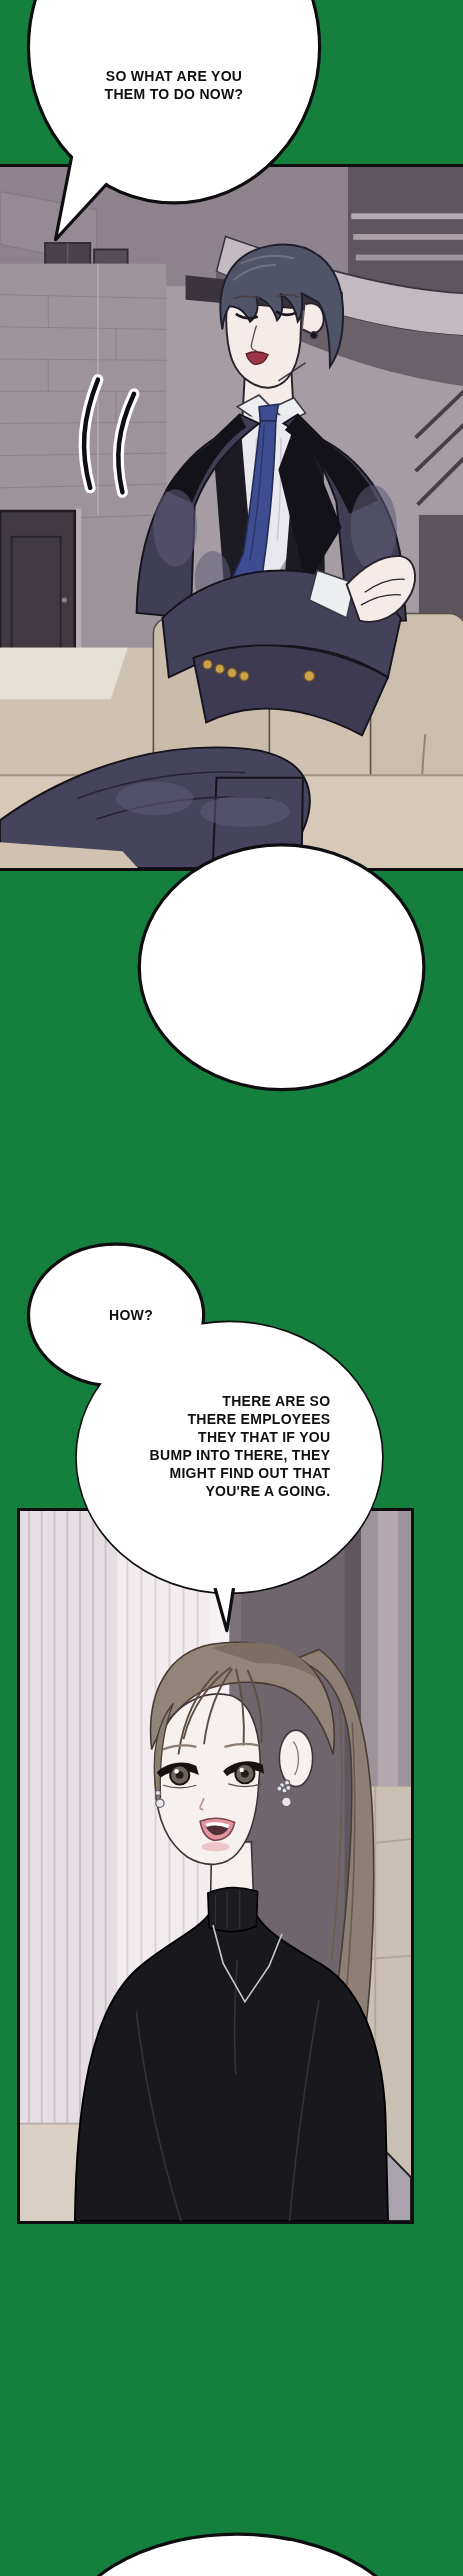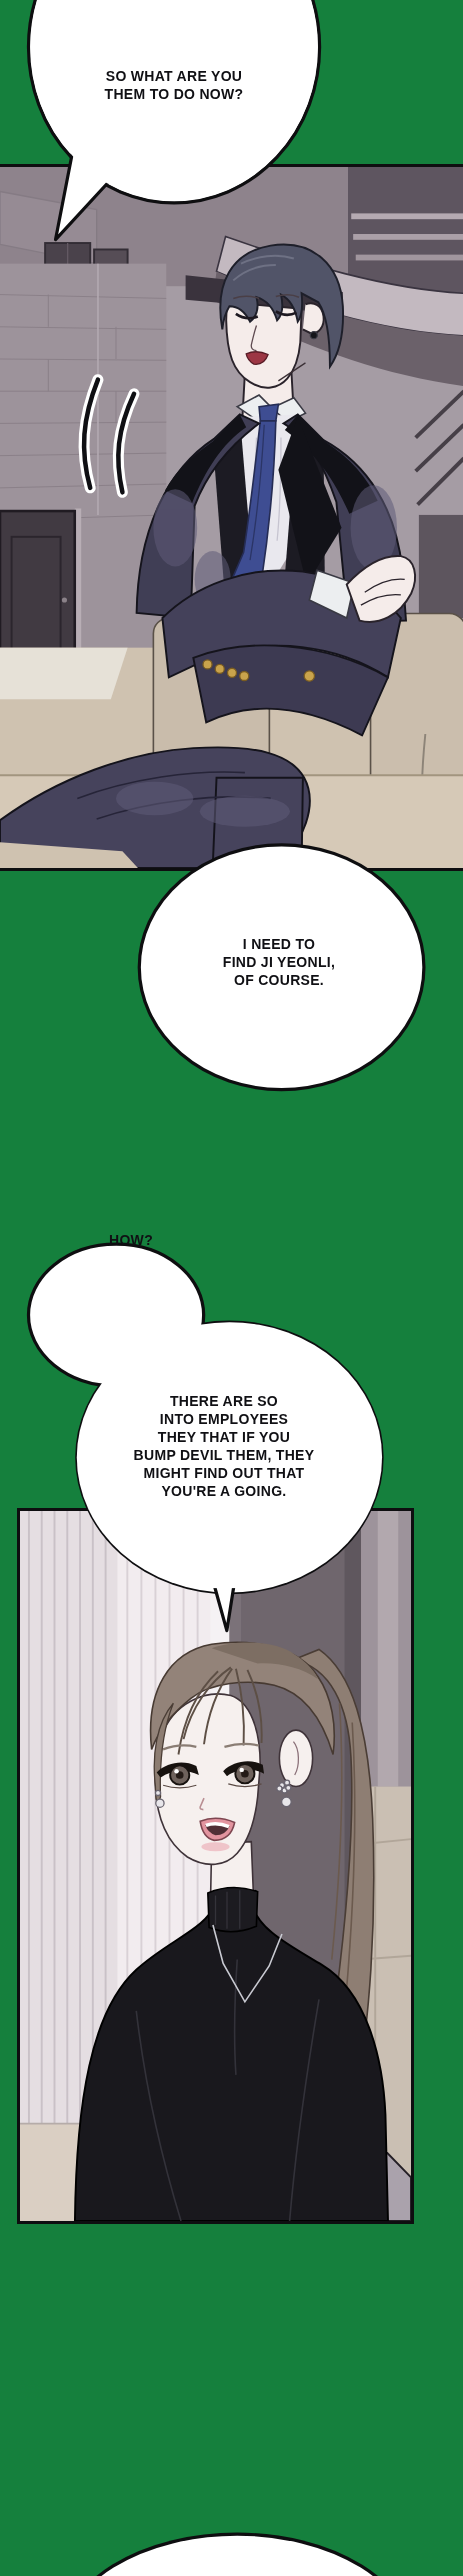--- a/index.html
+++ b/index.html
@@ -305,33 +305,28 @@
     </g>
 
     <ellipse cx="368" cy="4105" rx="273" ry="170" fill="#ffffff" stroke="#0e0e10" stroke-width="5"></ellipse>
   </svg>
 
   <div class="bubble-text" style="left:174px;top:67px;">
     <span class="bt-line">SO WHAT ARE YOU</span>
     <span class="bt-line">THEM TO DO NOW?</span>
   </div>
 
-  <div class="bubble-text" style="left:279px;top:935px;">
-    <span class="bt-line">I NEED TO</span>
-    <span class="bt-line">FIND JI YEONLI,</span>
-    <span class="bt-line">OF COURSE.</span>
-  </div>
-
-  <div class="bubble-text" style="left:117px;top:1231px;padding-left:28px;">
+
+  <div class="bubble-text" style="left:117px;top:1306px;padding-left:28px;">
     <span class="bt-line">HOW?</span>
   </div>
 
-  <div class="bubble-text" style="left:224px;top:1392px;">
+  <div class="bubble-text" style="left:240px;top:1392px;text-align:right;">
     <span class="bt-line">THERE ARE SO</span>
-    <span class="bt-line">INTO EMPLOYEES</span>
+    <span class="bt-line">THERE EMPLOYEES</span>
     <span class="bt-line">THEY THAT IF YOU</span>
-    <span class="bt-line">BUMP DEVIL THEM, THEY</span>
+    <span class="bt-line">BUMP INTO THERE, THEY</span>
     <span class="bt-line">MIGHT FIND OUT THAT</span>
     <span class="bt-line">YOU'RE A GOING.</span>
   </div>
 
 </div>
 
 
 </body></html>

